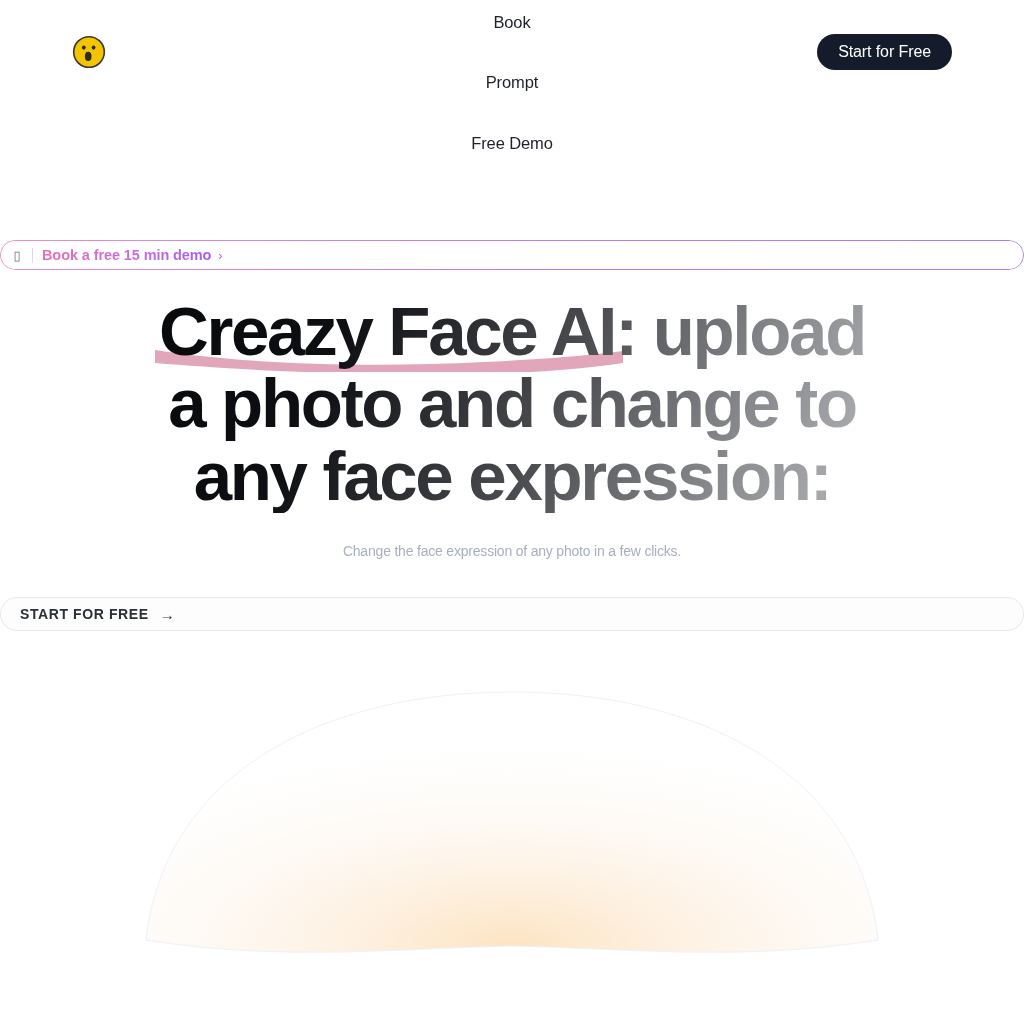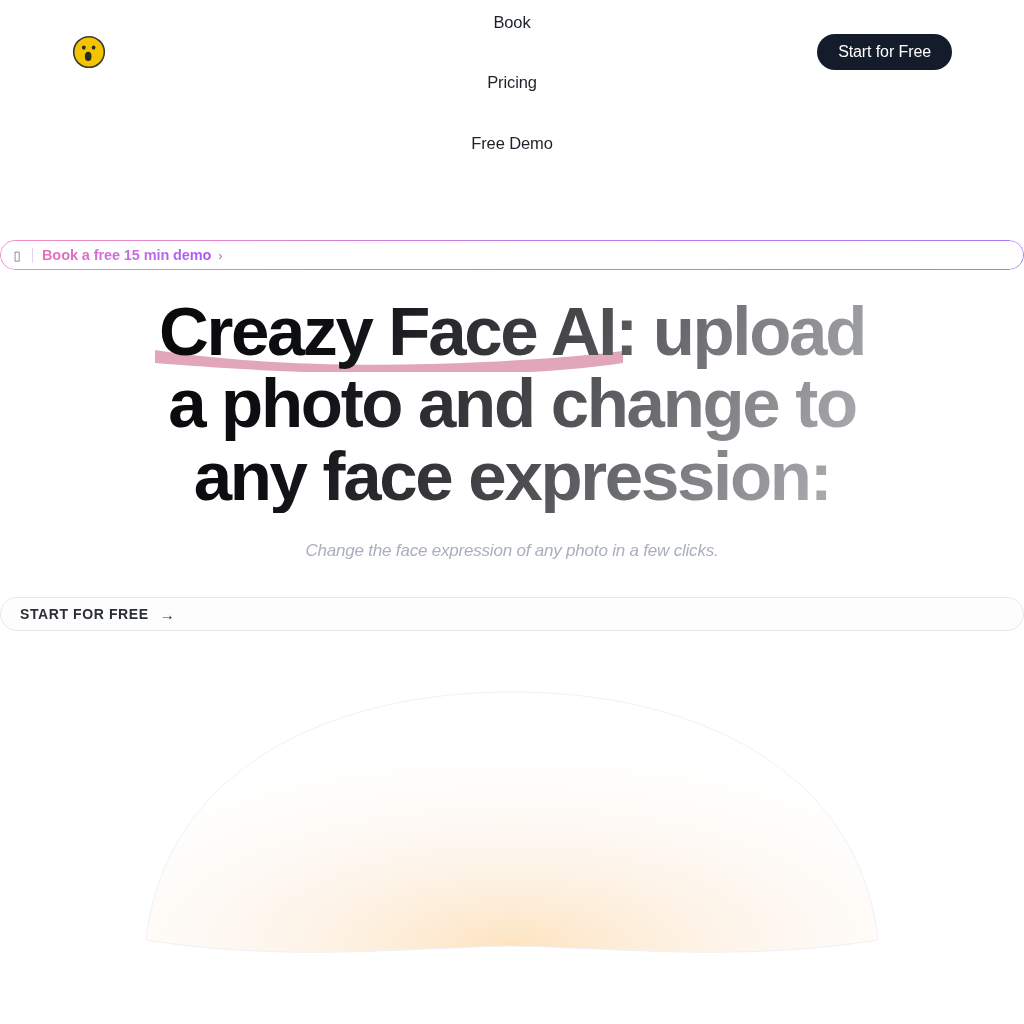--- a/index.html
+++ b/index.html
@@ -86,23 +86,22 @@
     -webkit-background-clip:text; background-clip:text; color:transparent;
   }
   .brush {
     position:absolute; z-index:1;
     left:154px; top:42px; width:470px; height:34px;
     pointer-events:none;
   }
 
   .sub {
     margin-top:24px; text-align:center;
-    font-size:17px; line-height:28px; color:#a9afbd;
+    font-size:14px; line-height:28px; color:#a9afbd;
     letter-spacing:-0.2px;
-    font-style:italic;
   }
   .sub div { white-space:nowrap; }
 
   .cta-main {
     margin-top:32px;
     display:inline-flex; align-items:center; gap:11px;
     height:34px; padding:0 19px;
     border:1px solid #e6e8ec; border-radius:999px;
     background:#fdfdfd; color:#2b2f36;
     font-size:14px; font-weight:bold; letter-spacing:0.6px;
@@ -129,21 +128,21 @@
         <circle cx="17" cy="17" r="15.3" fill="#f5c400" stroke="#3a3a30" stroke-width="1.6"></circle>
         <ellipse cx="11.8" cy="12.6" rx="1.9" ry="2.1" fill="#2b2b22"></ellipse>
         <ellipse cx="21.6" cy="12.6" rx="1.9" ry="2.1" fill="#2b2b22"></ellipse>
         <ellipse cx="16.2" cy="21.4" rx="3.3" ry="4.6" fill="#2b2b22"></ellipse>
       </svg>
     </div>
 
     <nav class="nav">
       <a href="#">Home</a>
       <a href="#">Book</a>
-      <a href="#">Pricing</a>
+      <a href="#">Prompt</a>
       <a href="#">Free Demo</a>
     </nav>
 
     <button class="cta-top">Start for Free</button>
   </header>
 
   <section class="hero">
 
     <div class="badge">
       <span class="badge-glyph">▯</span>

